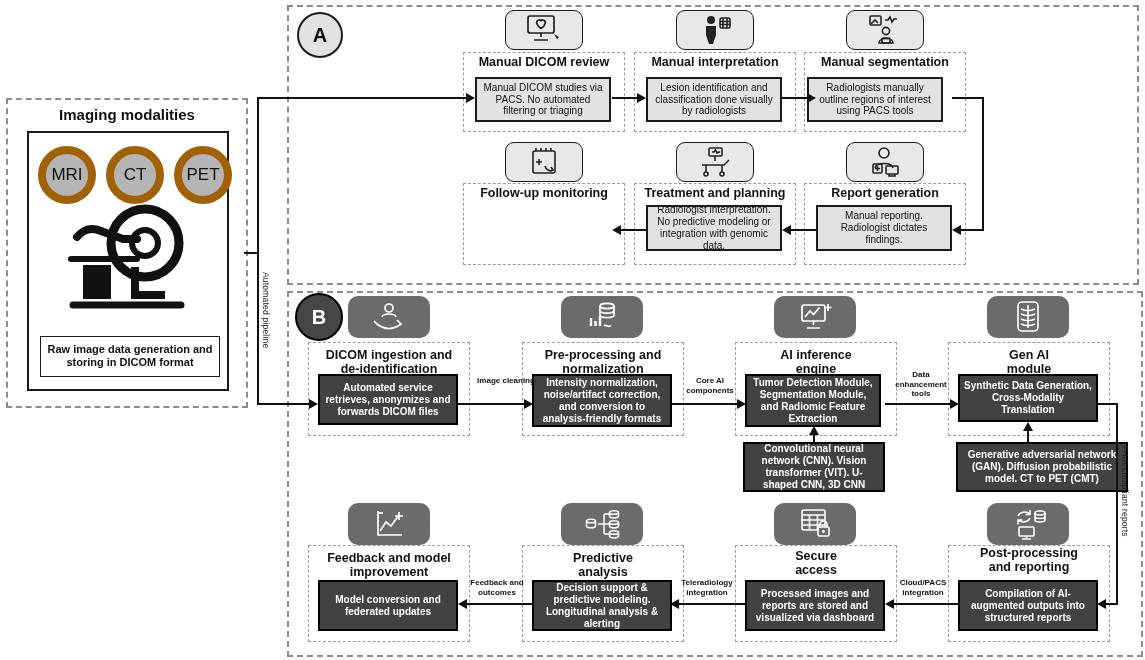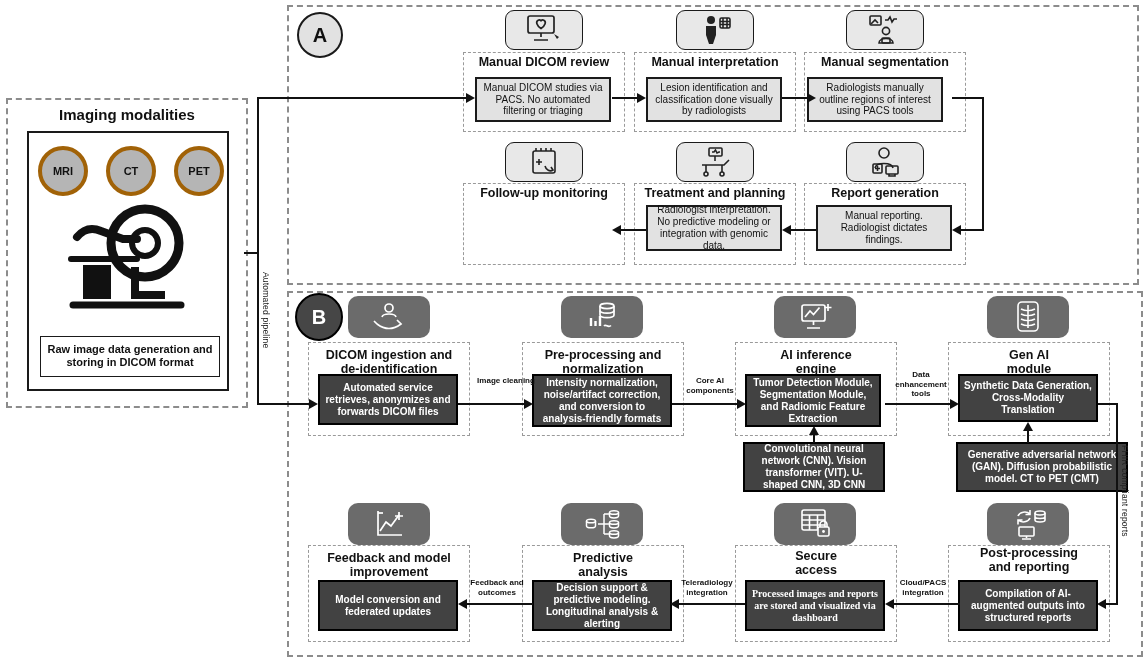--- a/index.html
+++ b/index.html
@@ -27,22 +27,22 @@
   .arr-r{position:absolute;width:0;height:0;border-top:5px solid transparent;
          border-bottom:5px solid transparent;border-left:9px solid #111;}
   .arr-l{position:absolute;width:0;height:0;border-top:5px solid transparent;
          border-bottom:5px solid transparent;border-right:9px solid #111;}
   .arr-u{position:absolute;width:0;height:0;border-left:5px solid transparent;
          border-right:5px solid transparent;border-bottom:9px solid #111;}
   .flow-label{position:absolute;font-size:8px;font-weight:600;text-align:center;
               line-height:1.2;color:#111;}
   .vert-label{position:absolute;writing-mode:vertical-rl;font-size:8.5px;color:#222;
               letter-spacing:.2px;white-space:nowrap;}
-  .mod-circle{width:42px;height:42px;border-radius:50%;background:#b5b5b5;border:4px solid #a16207;
-              display:flex;align-items:center;justify-content:center;font-weight:bold;font-size:11px;}
+  .mod-circle{width:42px;height:42px;border-radius:50%;background:#b5b5b5;border:8px solid #a16207;
+              display:flex;align-items:center;justify-content:center;font-weight:normal;font-size:17px;}
   svg{display:block;}
 </style>
 </head>
 <body>
 
 <div id="canvas">
 
   <div class="panel-dashed" style="left:6px;top:98px;width:238px;height:306px;">
     <div style="position:absolute;top:6px;left:0;right:0;text-align:center;font-weight:bold;font-size:15px;">Imaging modalities</div>
     <div style="position:absolute;left:19px;top:31px;width:198px;height:256px;border:2px solid #1a1a1a;background:#fff;">
@@ -259,21 +259,21 @@
   <div class="body-dark" style="left:318px;top:580px;width:140px;height:51px;">Model conversion and federated updates</div>
 
   <div class="step" style="left:522px;top:545px;height:95px;">
     <div class="step-title" style="top:5px;padding:0 45px;">Predictive analysis</div>
   </div>
   <div class="body-dark" style="left:532px;top:580px;width:140px;height:51px;">Decision support &amp; predictive modeling. Longitudinal analysis &amp; alerting</div>
 
   <div class="step" style="left:735px;top:545px;height:95px;">
     <div class="step-title" style="top:3px;padding:0 50px;">Secure access</div>
   </div>
-  <div class="body-dark" style="left:745px;top:580px;width:140px;height:51px;font-family:Liberation Serif, serif;">Processed images and reports are stored and visualized via dashboard</div>
+  <div class="body-dark" style="left:745px;top:580px;width:140px;height:51px;">Processed images and reports are stored and visualized via dashboard</div>
 
   <div class="step" style="left:948px;top:545px;height:95px;">
     <div class="step-title" style="top:0;padding:0 22px;">Post-processing and reporting</div>
   </div>
   <div class="body-dark" style="left:958px;top:580px;width:140px;height:51px;">Compilation of AI-augmented outputs into structured reports</div>
 
   <div class="hline" style="left:244px;top:252px;width:15px;"></div>
   <div class="vline" style="left:257px;top:97px;height:308px;"></div>
 
   <div class="hline" style="left:257px;top:97px;width:210px;"></div>

